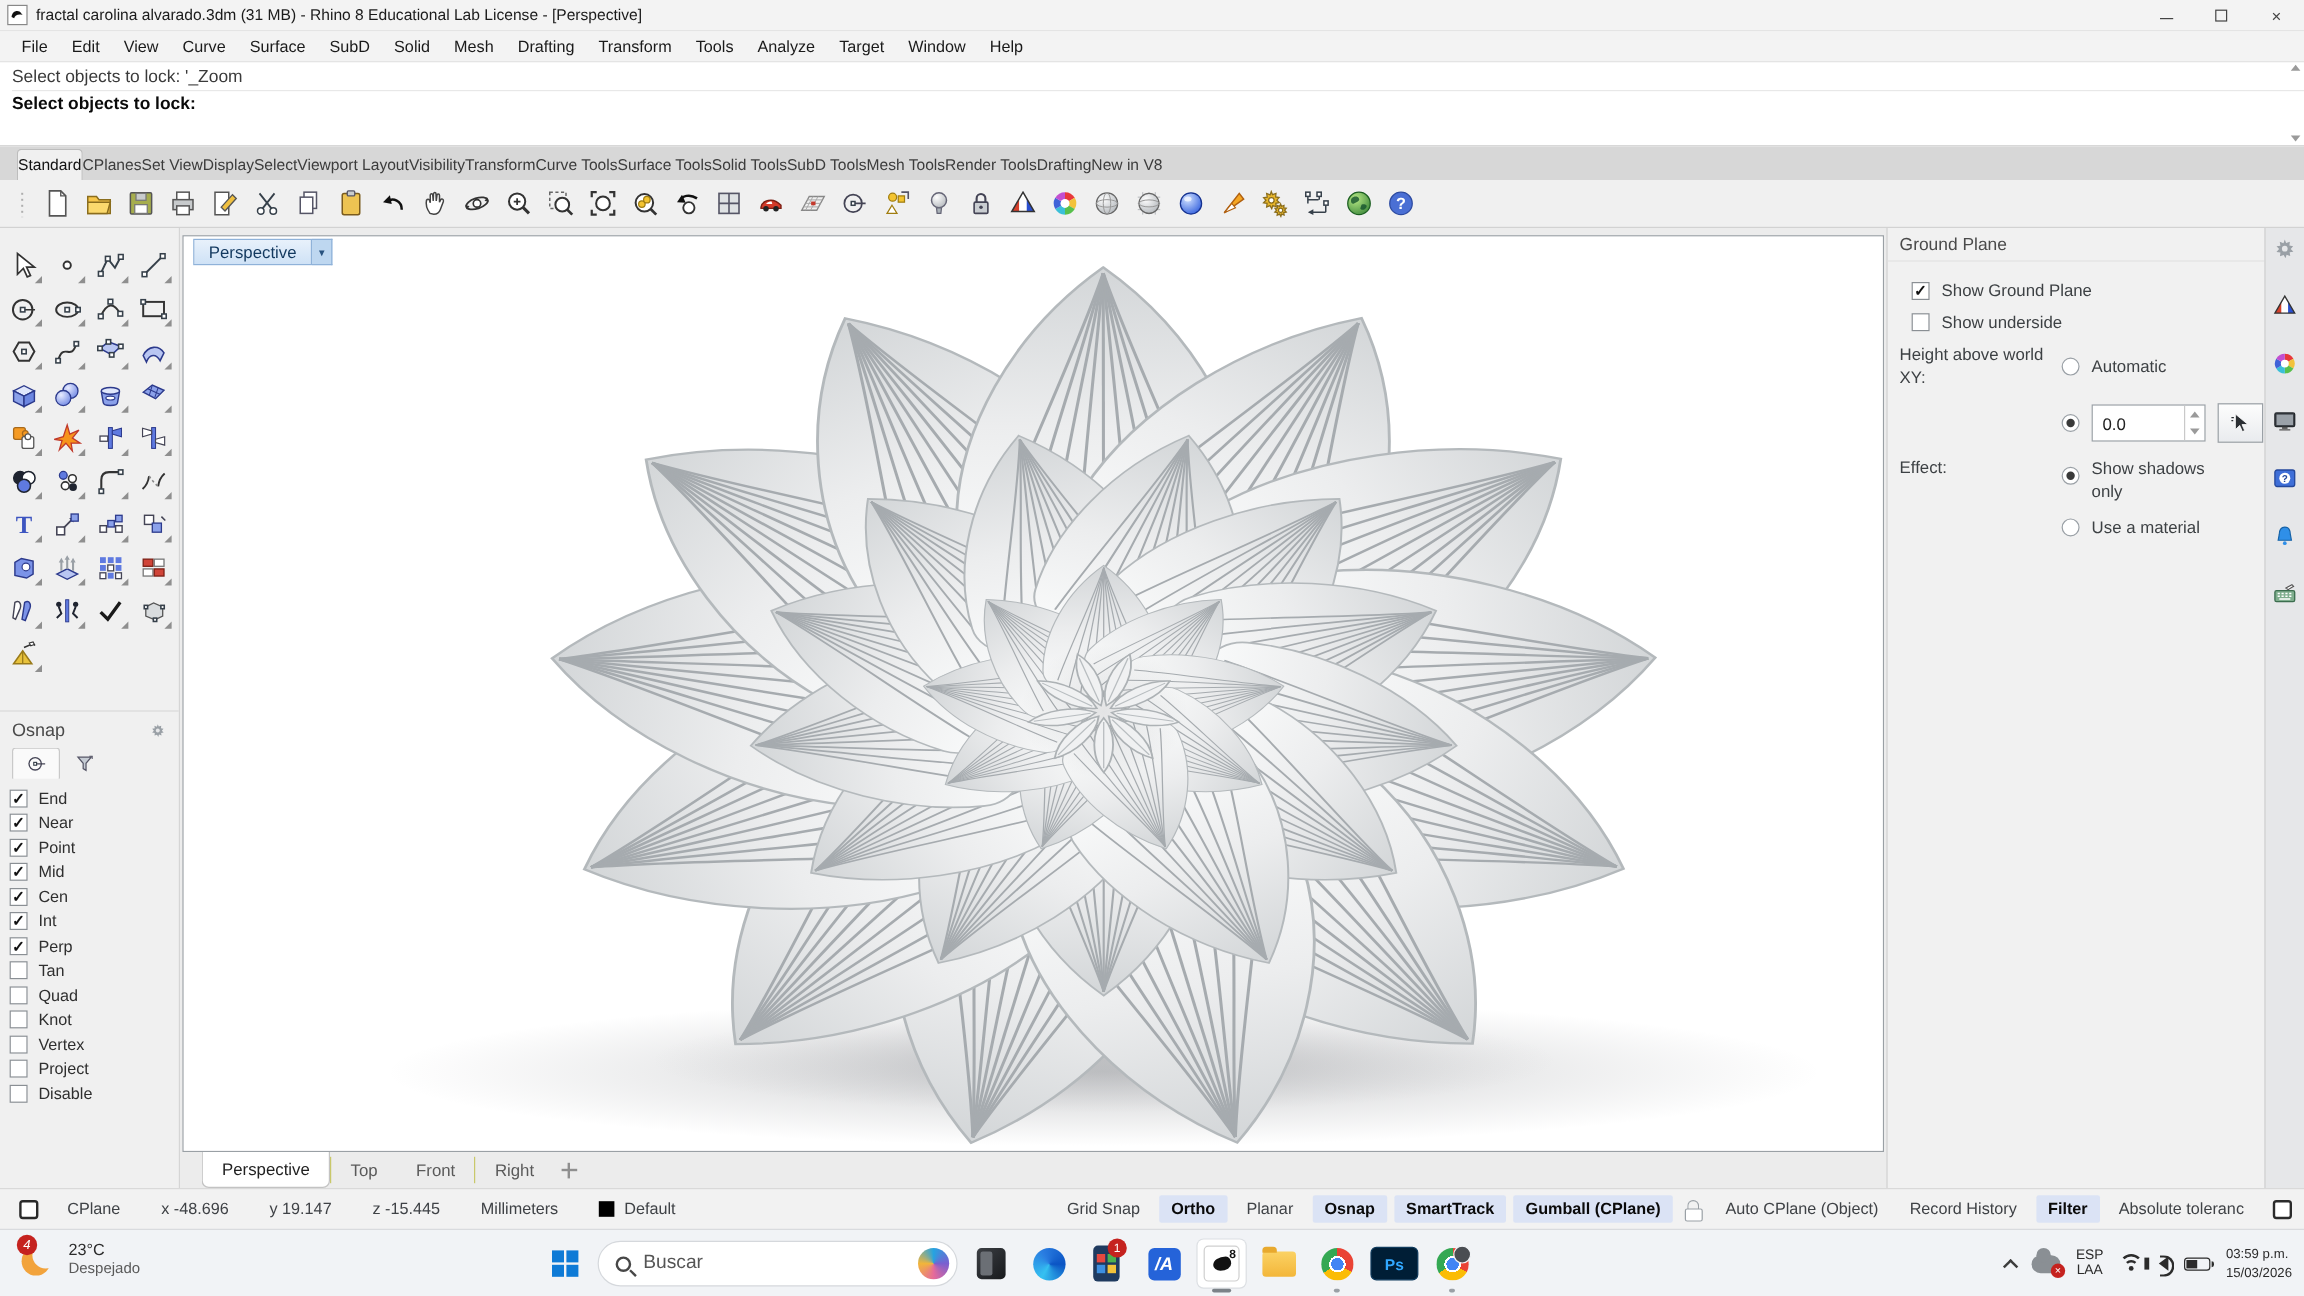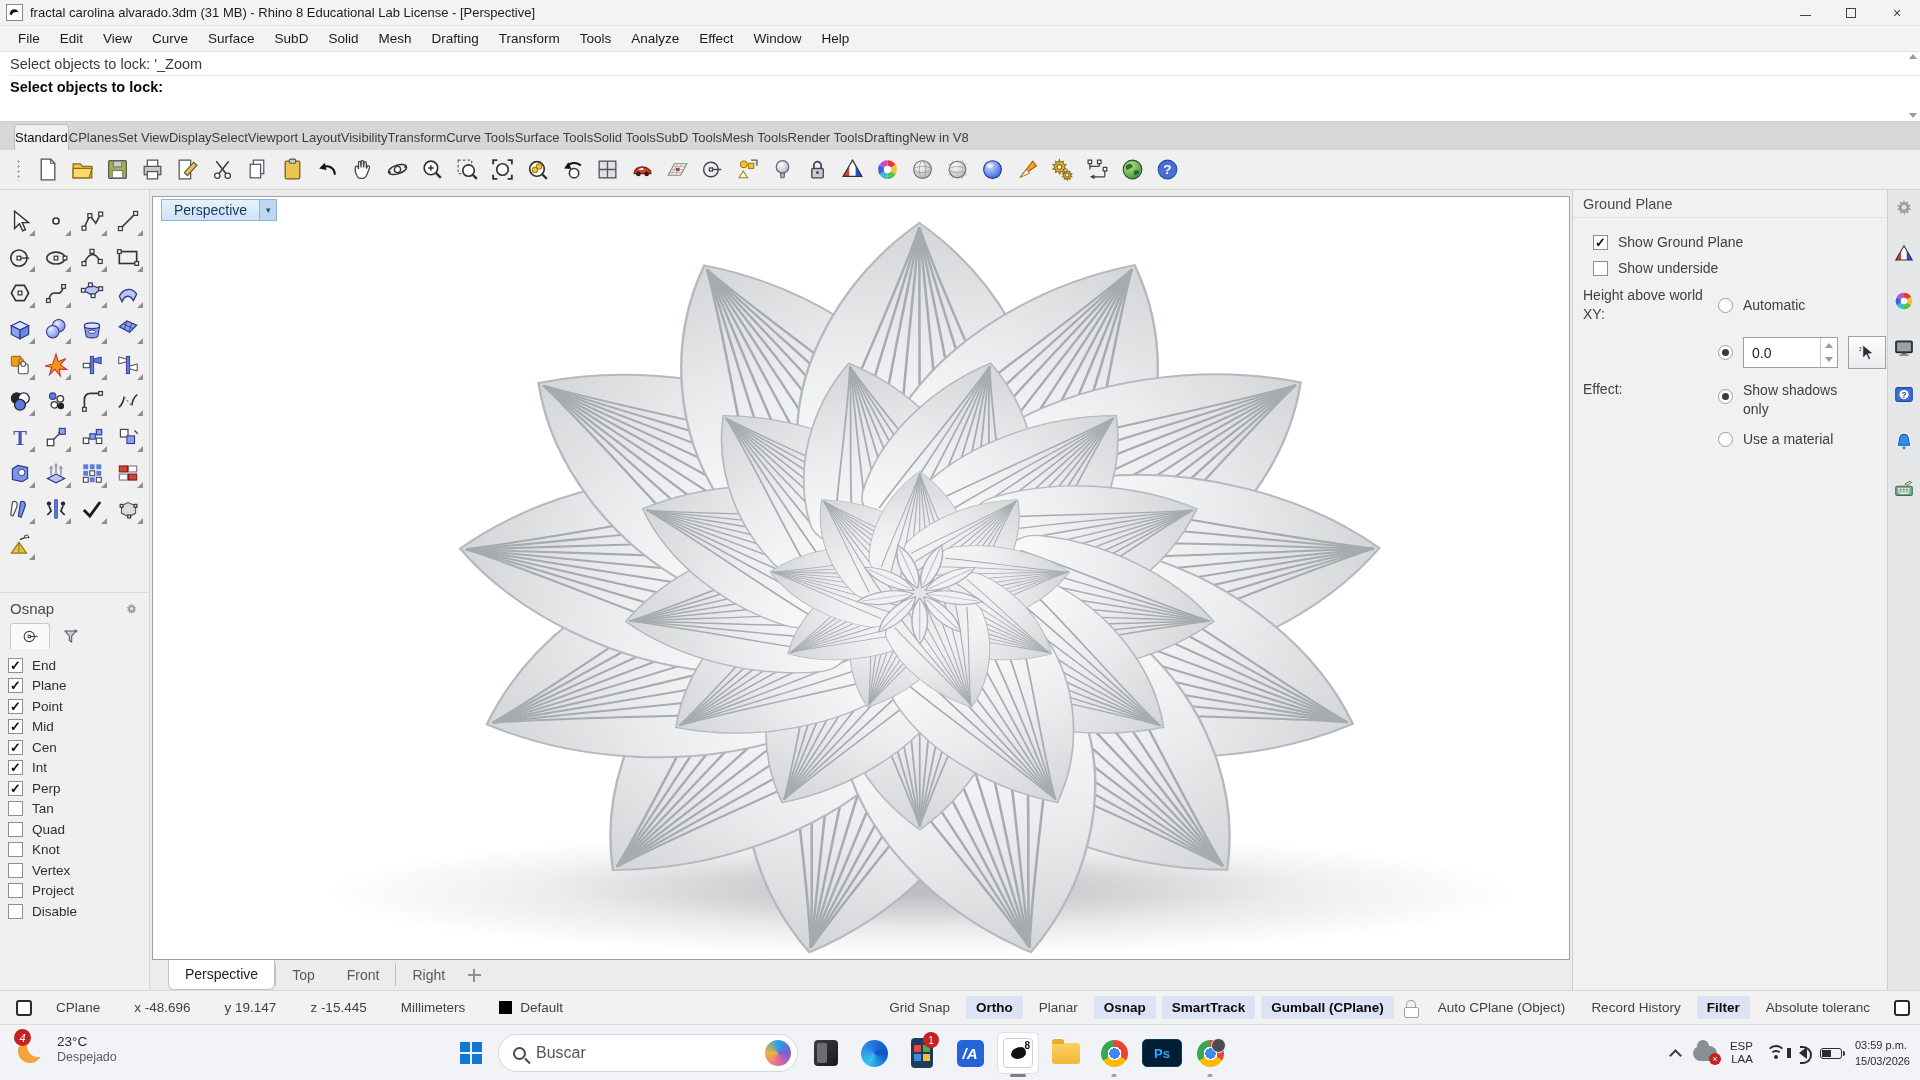--- a/index.html
+++ b/index.html
@@ -117,21 +117,21 @@
   .ic-folder{width:28px;height:21px;background:linear-gradient(#fbd264,#f3b63a);border-radius:3px;position:relative}
   .ic-folder::before{content:"";position:absolute;left:0;top:-4px;width:12px;height:5px;background:#e8a92e;border-radius:3px 3px 0 0}
   .ic-chrome{width:27px;height:27px;border-radius:50%;background:radial-gradient(circle,#4285f4 0 27%,#fff 27% 36%,transparent 36%),conic-gradient(#ea4335 0 33%,#fbbc05 33% 66%,#34a853 66% 100%)}
   .ic-ps{width:44px;height:28px;border-radius:5px;background:#001e36;border:1px solid #0f3a5c;color:#31a8ff;font-weight:bold;font-size:13px;display:flex;align-items:center;justify-content:center}
   .avatar-badge{position:absolute;right:-2px;top:-2px;width:15px;height:15px;border-radius:50%;background:#4a4d52;border:1.5px solid #f1f3f6}
   .tb-right{position:absolute;right:10px;top:0;height:56px;display:flex;align-items:center;gap:13px}
   .chev{width:9px;height:9px;border-left:2px solid #3c3c3c;border-top:2px solid #3c3c3c;transform:rotate(45deg);margin-top:4px}
   .cloud{width:24px;height:15px;background:#8a8f94;border-radius:8px;position:relative}
   .cloud::before{content:"";position:absolute;left:4px;top:-6px;width:12px;height:12px;border-radius:50%;background:#8a8f94}
   .cloud i{position:absolute;right:-4px;bottom:-4px;width:12px;height:12px;border-radius:50%;background:#c5221f;color:#fff;font-size:9px;font-style:normal;display:flex;align-items:center;justify-content:center}
-  .lang{font-size:11.5px;color:#2b2b2b;text-align:right;line-height:13px}
+  .lang{font-size:11.5px;color:#2b2b2b;text-align:center;line-height:13px}
   .wifi{width:20px;height:16px;position:relative}
   .wifi i{position:absolute;left:50%;transform:translateX(-50%);border:2px solid #2b2b2b;border-bottom:none;border-left-color:transparent;border-right-color:transparent;border-radius:50%}
   .wifi i:nth-child(1){width:20px;height:20px;top:0}
   .wifi i:nth-child(2){width:12px;height:12px;top:5px}
   .wifi i:nth-child(3){width:4px;height:4px;top:10px;background:#2b2b2b;border:none;border-radius:50%}
   .vol{width:0;height:0;border-top:6px solid transparent;border-bottom:6px solid transparent;border-right:8px solid #2b2b2b;position:relative}
   .vol::before{content:"";position:absolute;left:-12px;top:-5px;width:4px;height:10px;background:#2b2b2b}
   .vol::after{content:"";position:absolute;left:1px;top:-7px;width:10px;height:14px;border:2px solid #2b2b2b;border-left:none;border-radius:0 10px 10px 0}
   .batt{width:22px;height:11px;border:1.5px solid #2b2b2b;border-radius:3px;position:relative}
   .batt::before{content:"";position:absolute;left:1px;top:1px;bottom:1px;width:9px;background:#2b2b2b}
@@ -590,21 +590,21 @@
     <span class="menu-item">View</span>
     <span class="menu-item">Curve</span>
     <span class="menu-item">Surface</span>
     <span class="menu-item">SubD</span>
     <span class="menu-item">Solid</span>
     <span class="menu-item">Mesh</span>
     <span class="menu-item">Drafting</span>
     <span class="menu-item">Transform</span>
     <span class="menu-item">Tools</span>
     <span class="menu-item">Analyze</span>
-    <span class="menu-item">Effect</span>
+    <span class="menu-item">Target</span>
     <span class="menu-item">Window</span>
     <span class="menu-item">Help</span>
   </div>
 
 <div class="cmdarea">
   <div class="cmd-line">Select objects to lock: '_Zoom</div>
   <div class="cmd-prompt">Select objects to lock:</div>
   <div class="cmd-scroll">
       <span class="tri-up"></span>
       <span class="tri-dn"></span>
@@ -1015,21 +1015,21 @@
       </div>
       <div>
 
           <label class="osrow">
             <span class="cb on"></span>
             <span class="cbl">End</span>
           </label>
 
           <label class="osrow">
             <span class="cb on"></span>
-            <span class="cbl">Plane</span>
+            <span class="cbl">Near</span>
           </label>
 
           <label class="osrow">
             <span class="cb on"></span>
             <span class="cbl">Point</span>
           </label>
 
           <label class="osrow">
             <span class="cb on"></span>
             <span class="cbl">Mid</span>

